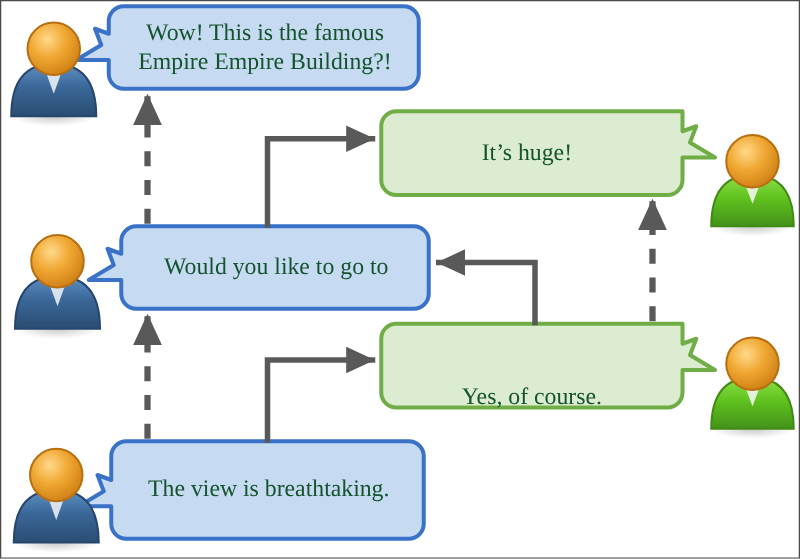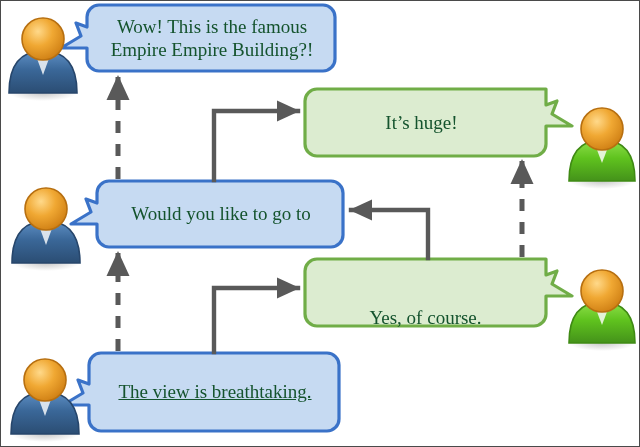--- a/index.html
+++ b/index.html
@@ -178,17 +178,17 @@
   <div class="bubble-text" style="left:98px;top:180px;width:244px;height:66px;">
     <span>
       <span>Would you like to go to</span><br>
     </span>
   </div>
 
   <div class="bubble-text" style="left:304px;top:258px;width:241px;height:67px;margin-top:25px;">
     <span>Yes, of course.</span>
   </div>
 
-  <div class="bubble-text" style="left:90px;top:352px;width:248px;height:78px;text-decoration:underline;">
+  <div class="bubble-text" style="left:90px;top:352px;width:248px;height:78px;">
     <span>The view is breathtaking.</span>
   </div>
 
 </div>
 
 </body></html>

